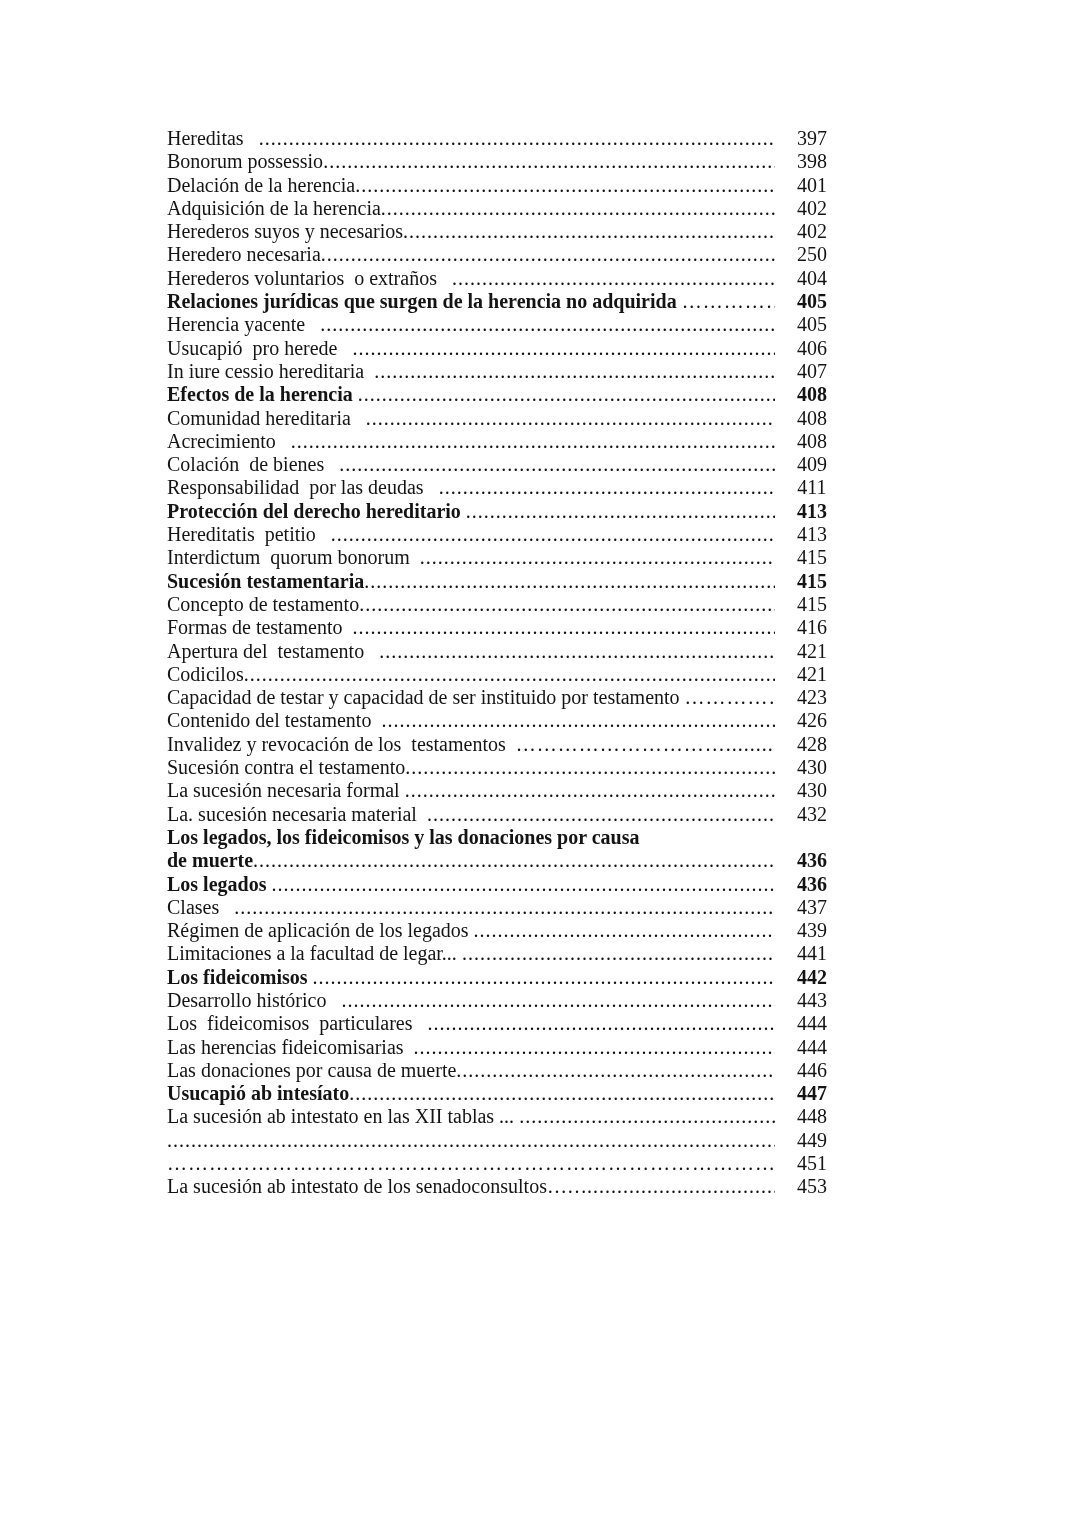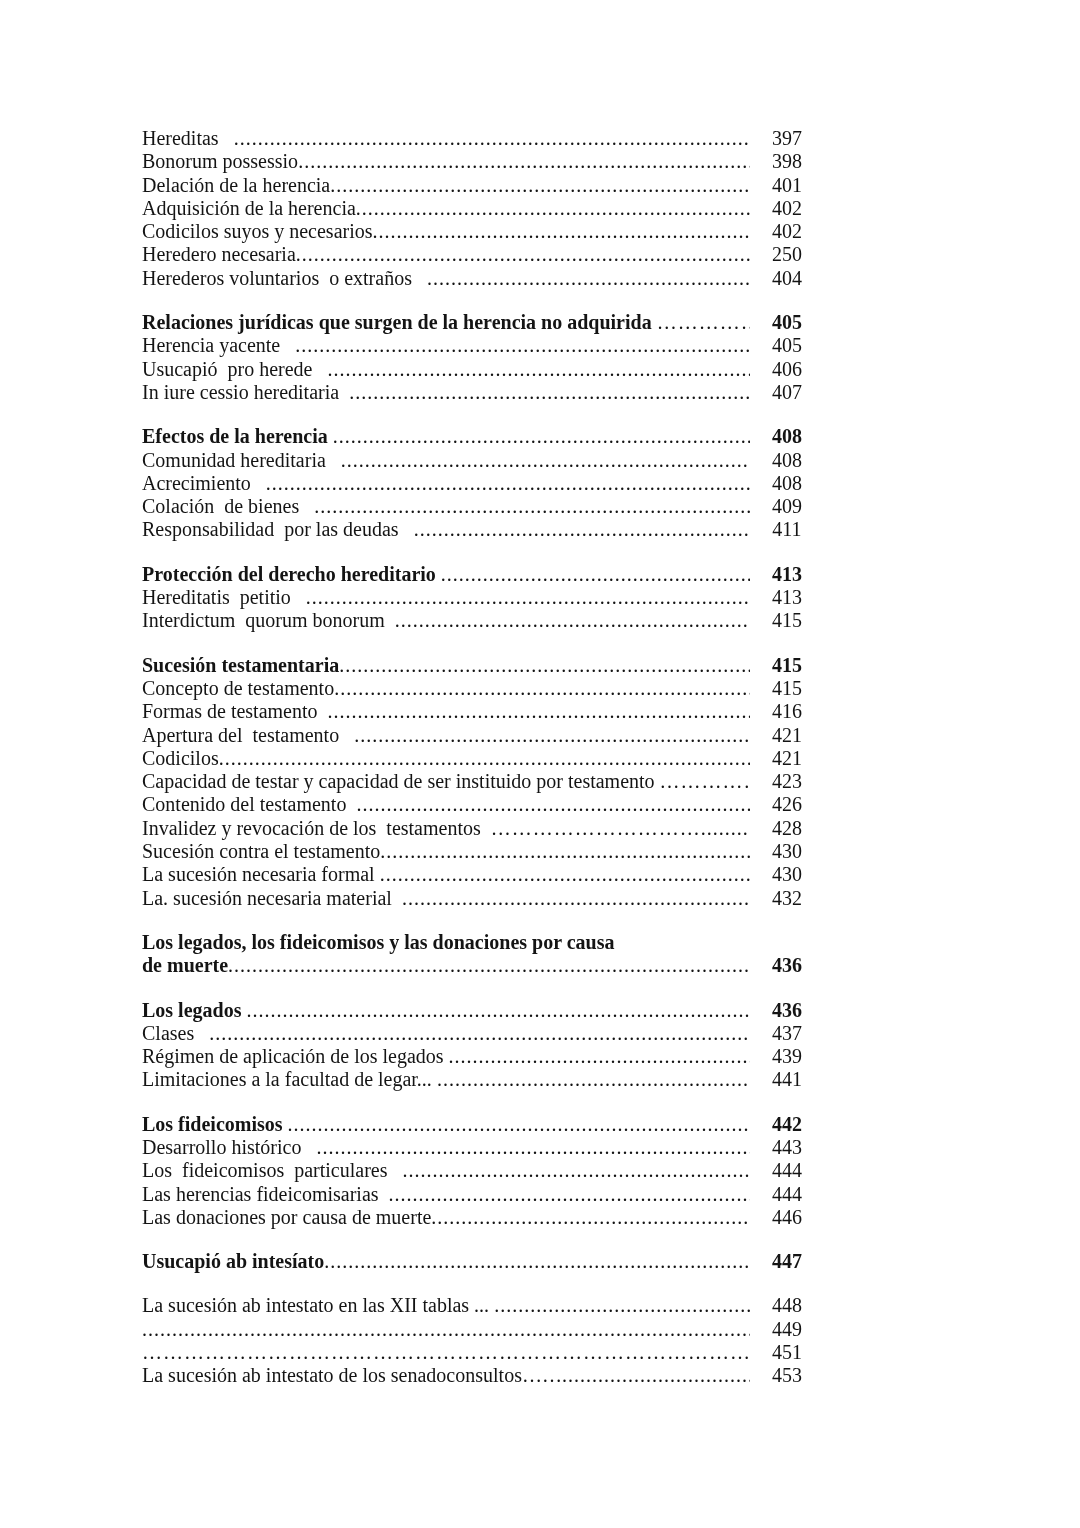--- a/index.html
+++ b/index.html
@@ -10,26 +10,25 @@
   body {
     width: 1080px;
     height: 1528px;
     position: relative;
     font-family: "Liberation Serif", "DejaVu Serif", serif;
     color: #141414;
     overflow: hidden;
   }
   .toc {
     position: absolute;
-    left: 142px;
+    left: 167px;
     top: 127px;
     width: 666px;
   }
   .toc-section {
-    margin-top: 21px;
   }
   .toc-section:first-child {
     margin-top: 0;
   }
   .toc-row {
     display: flex;
     align-items: baseline;
     line-height: 23.3px;
     font-size: 20px;
   }
@@ -78,21 +77,21 @@
         <span class="toc-label">Delación de la herencia</span>
         <span class="toc-leader">........................................................................................................................................................................................................................................................................................................................................................................</span>
         <span class="toc-page">401</span>
       </div>
       <div class="toc-row">
         <span class="toc-label">Adquisición de la herencia</span>
         <span class="toc-leader">........................................................................................................................................................................................................................................................................................................................................................................</span>
         <span class="toc-page">402</span>
       </div>
       <div class="toc-row">
-        <span class="toc-label">Codicilos suyos y necesarios</span>
+        <span class="toc-label">Herederos suyos y necesarios</span>
         <span class="toc-leader">........................................................................................................................................................................................................................................................................................................................................................................</span>
         <span class="toc-page">402</span>
       </div>
       <div class="toc-row">
         <span class="toc-label">Heredero necesaria</span>
         <span class="toc-leader">........................................................................................................................................................................................................................................................................................................................................................................</span>
         <span class="toc-page">250</span>
       </div>
       <div class="toc-row">
         <span class="toc-label">Herederos voluntarios  o extraños   </span>

